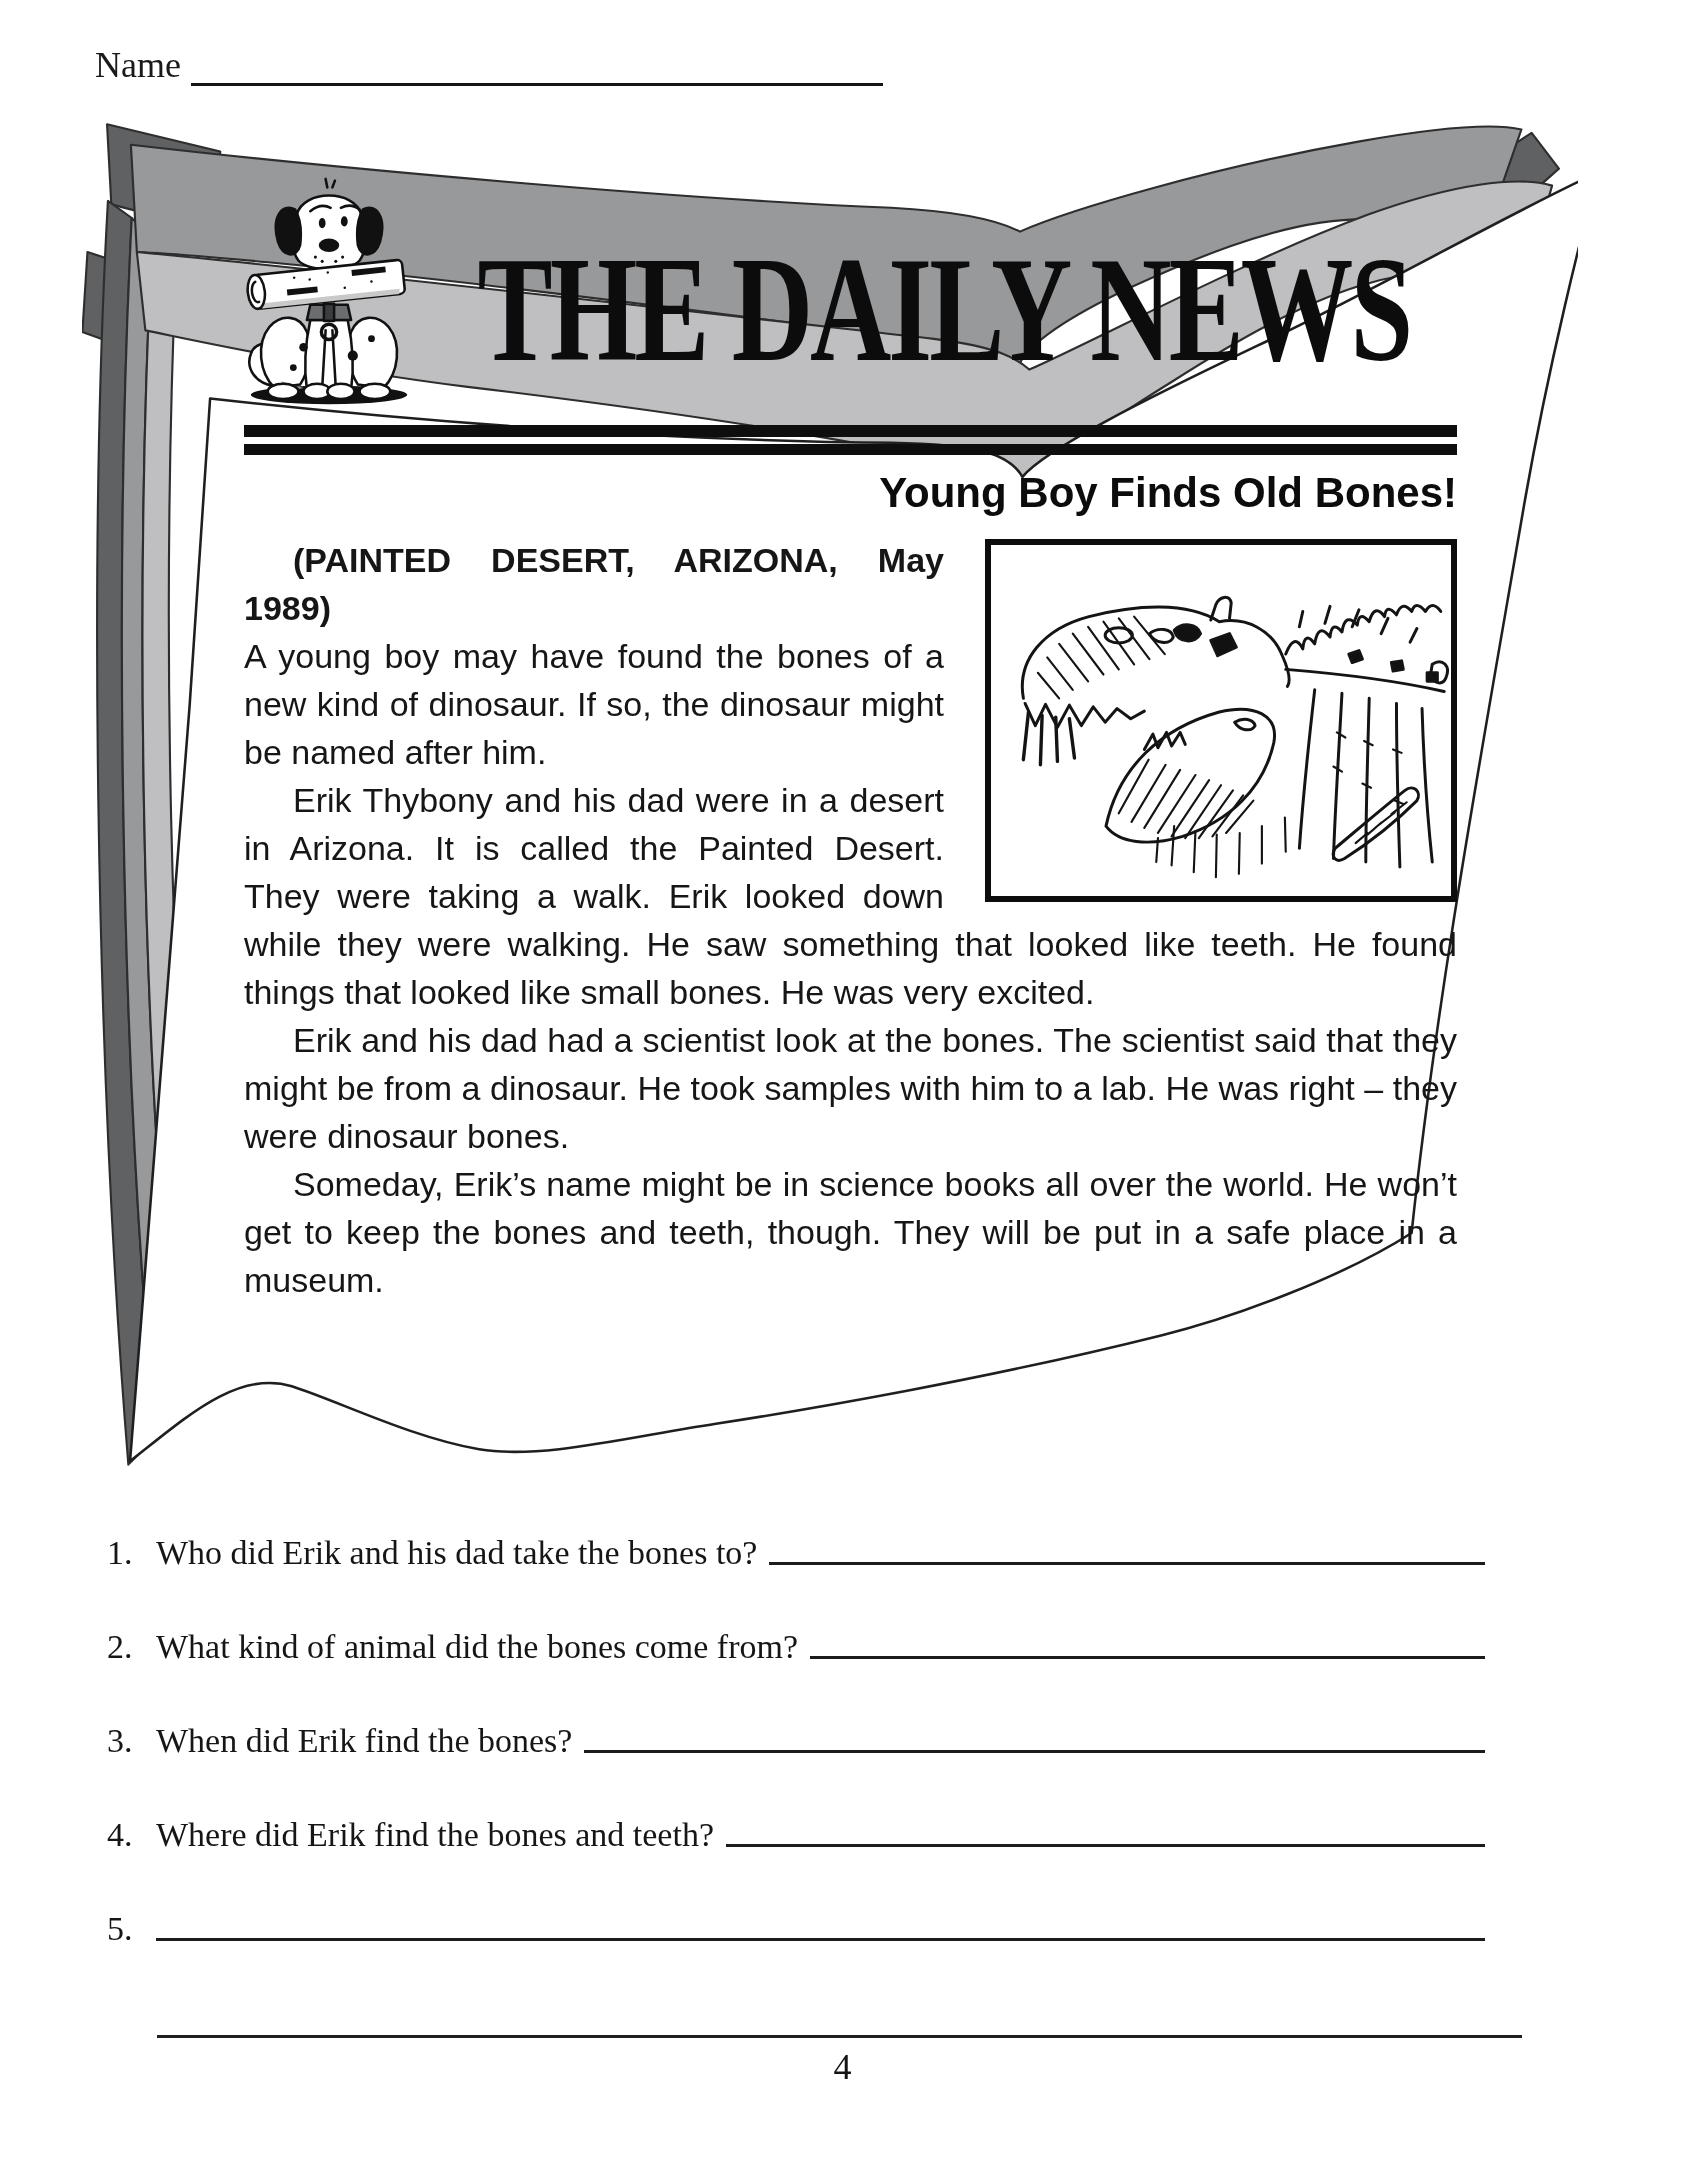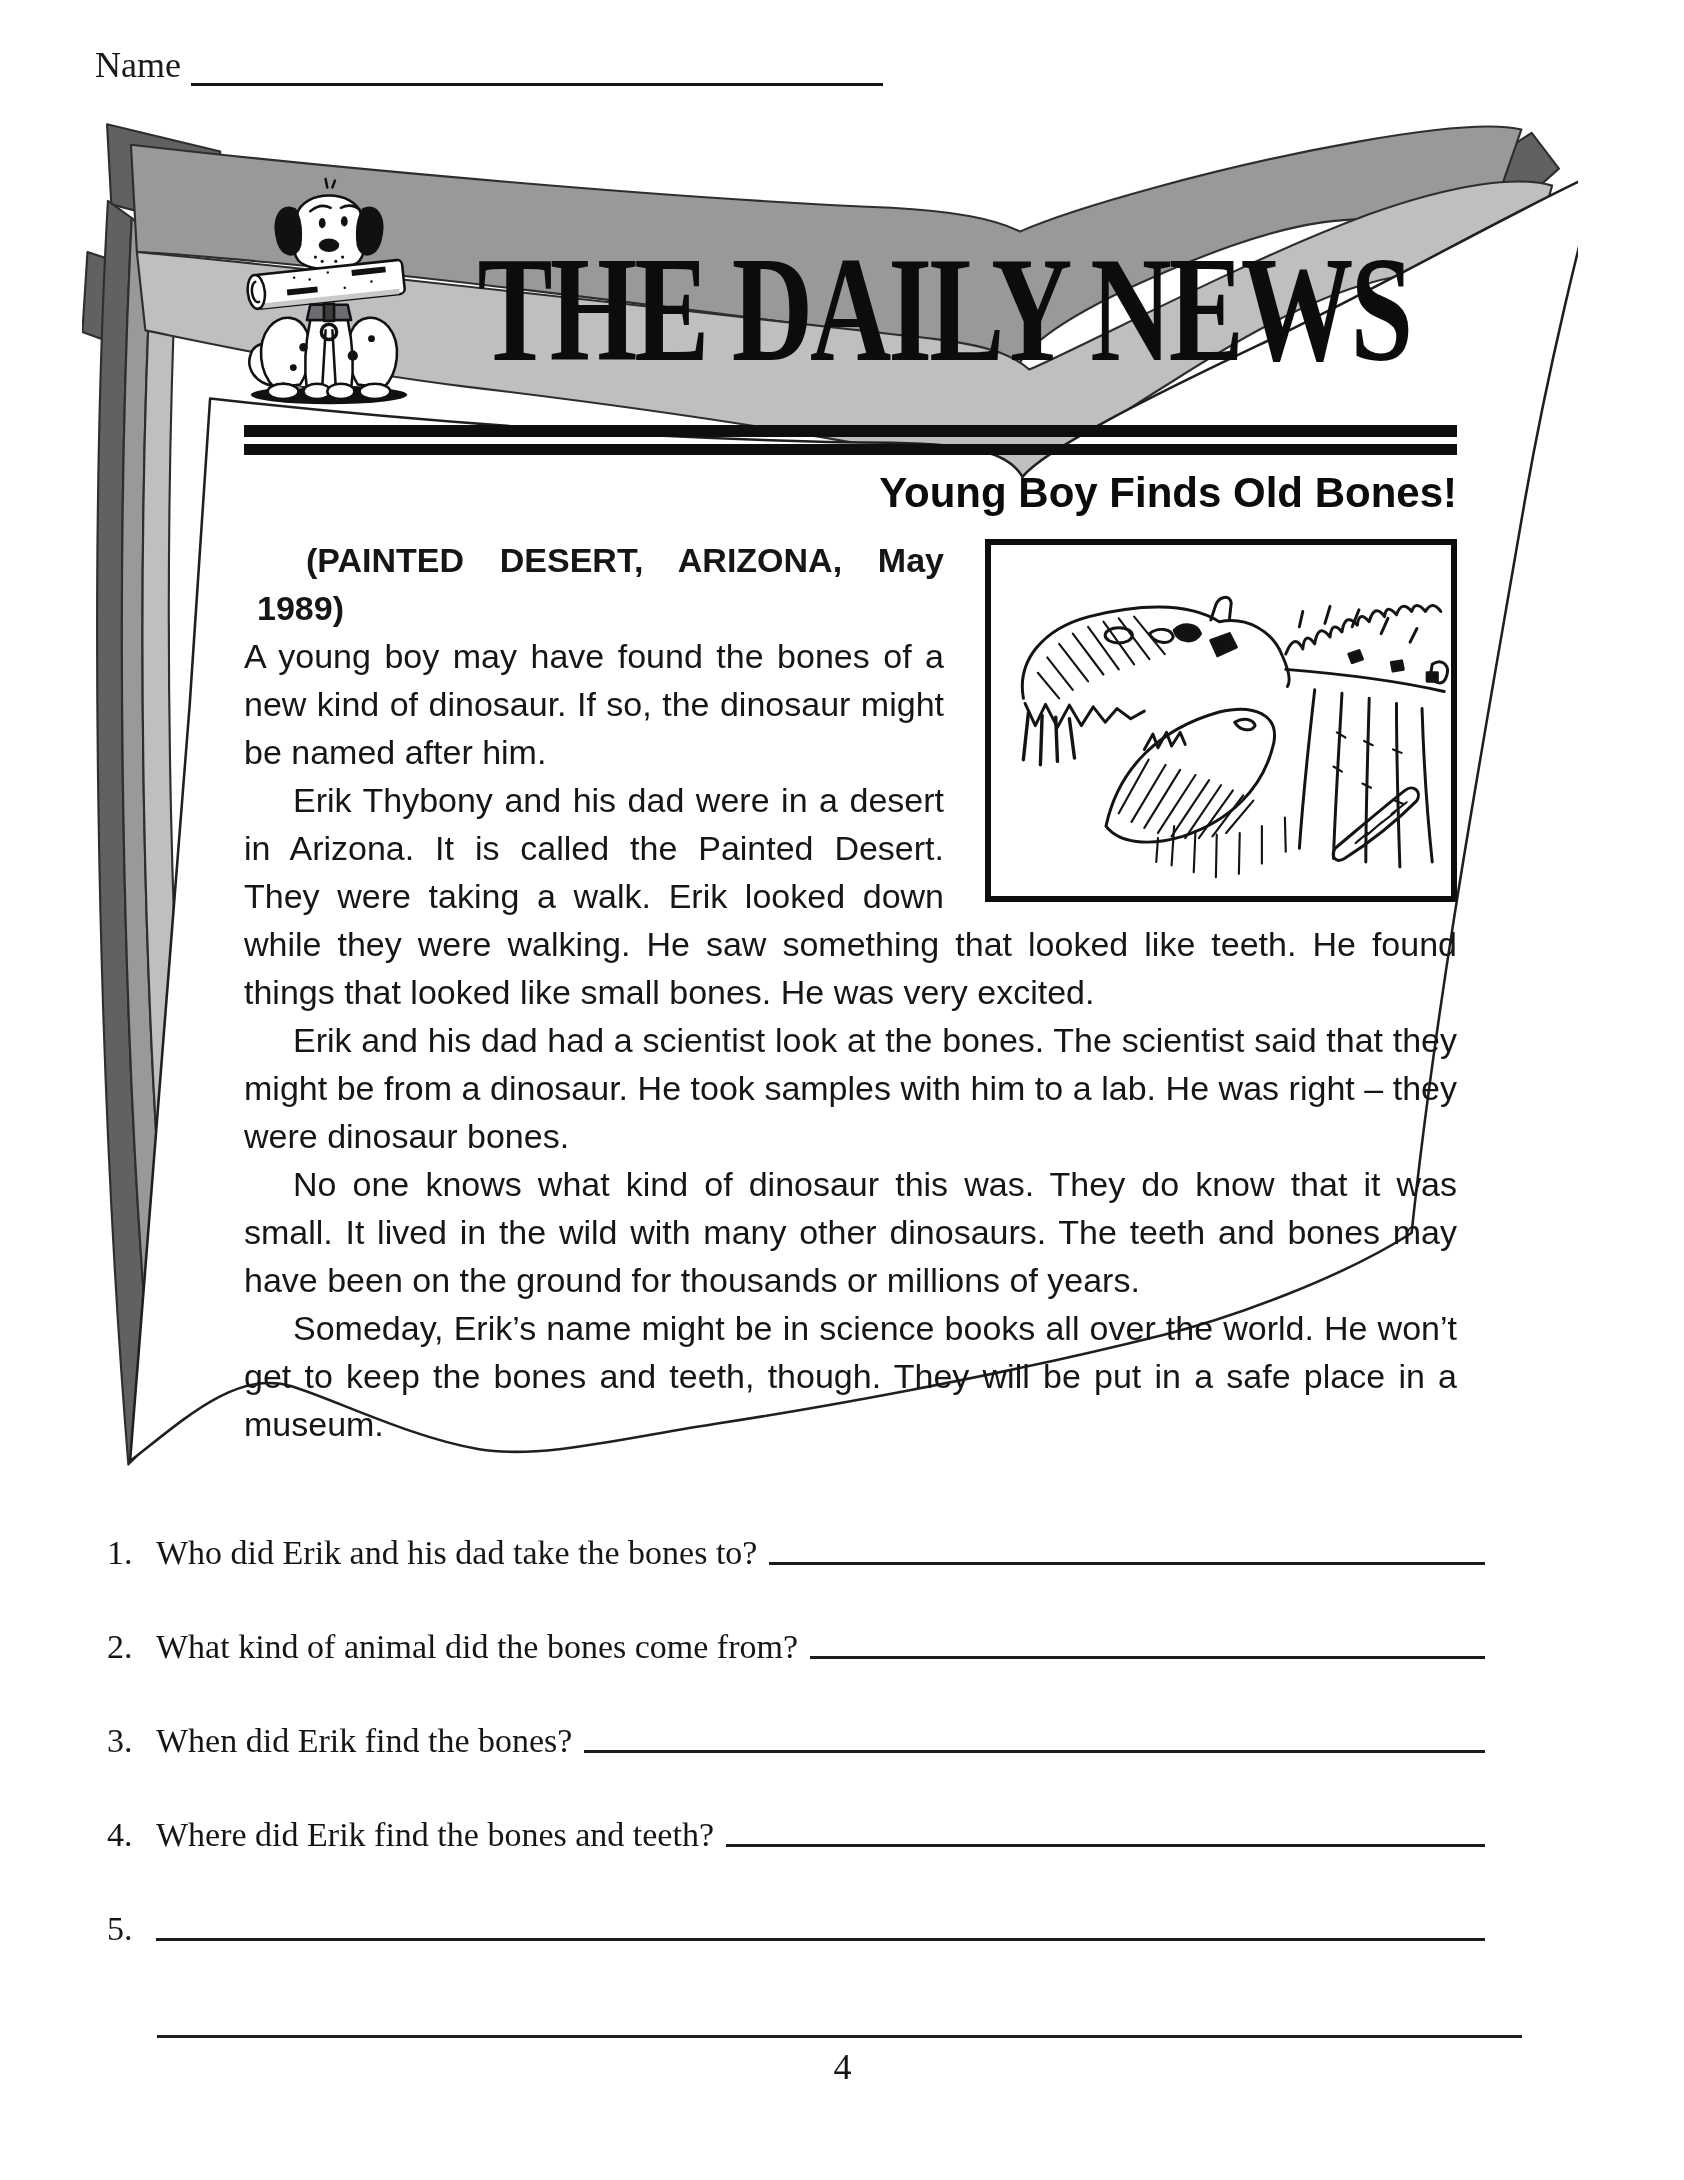--- a/index.html
+++ b/index.html
@@ -24,21 +24,21 @@
   .rule { height:12px; background:#0e0e0e; }
   .rule1 { margin-top:10.2px; }
   .rule2 { margin-top:6.8px; height:11px; }
   .credits { display:flex; justify-content:space-between; margin-top:7.7px;
              font-family:"Liberation Serif", serif; font-weight:bold; font-size:25.6px; line-height:31px; color:#0d0d0d; }
 
   .headline { font-weight:bold; font-size:42px; line-height:48px; text-align:right; margin:13.6px 0 0 0; color:#0c0c0c; }
 
   .article { margin-top:19px; font-size:34px; line-height:48px; text-align:justify; color:#161616; }
   .article p { margin:0; }
-  .dateline { display:block; font-weight:bold; text-indent:49px; text-align:justify; text-align-last:justify;margin-left:13px; }
+  .dateline { display:block; font-weight:bold; text-indent:49px; text-align:justify; text-align-last:justify; }
   .ind { text-indent:49px; }
   .photo { float:right; width:460px; height:351px; border:6px solid #0d0d0d; margin:3.4px 0 15.3px 41px; background:#fff; }
   .photo svg { width:100%; height:100%; display:block; }
 
   
   .questions { position:absolute; left:107px; top:1532px; width:1378px;
                font-family:"Liberation Serif", serif; font-size:34px; line-height:41px; color:#161616; }
   .q { display:flex; align-items:flex-end; margin-bottom:53px; }
   .qnum { width:49px; flex:none; }
   .qtext { flex:none; white-space:nowrap; padding-right:12px; }
@@ -189,21 +189,20 @@
               <path d="M488,302 L470,316 M474,314 L456,328 M458,326 L442,340 M442,338 L428,350" stroke-width="2.5"></path>
 
               <path d="M215,330 L212,376 M240,336 L238,384 M265,340 L264,390 M292,338 L291,386 M318,330 L318,374 M345,320 L346,360 M196,344 L194,372" stroke-width="2.5"></path>
             </g>
           </svg>
         </div>
 
         <p class="lead"><span class="dateline">(PAINTED DESERT, ARIZONA, May 1989)</span><span>A young boy may have found the bones of a new kind of dinosaur. If so, the dinosaur might be named after him.</span></p>
         <p class="ind">Erik Thybony and his dad were in a desert in Arizona. It is called the Painted Desert. They were taking a walk. Erik looked down while they were walking. He saw something that looked like teeth. He found things that looked like small bones. He was very excited.</p>
         <p class="ind">Erik and his dad had a scientist look at the bones. The scientist said that they might be from a dinosaur. He took samples with him to a lab. He was right – they were dinosaur bones.</p>
-        <p class="ind">No one knows what kind of dinosaur this was. They do know that it was small. It lived in the wild with many other dinosaurs. The teeth and bones may have been on the ground for thousands or millions of years.</p>
         <p class="ind">Someday, Erik’s name might be in science books all over the world. He won’t get to keep the bones and teeth, though. They will be put in a safe place in a museum.</p>
       </div>
 
     </div>
   </div>
 
   <div class="questions">
     <div class="q">
       <span class="qnum">1.</span>
       <span class="qtext"><b>Who</b> <span>did Erik and his dad take the bones to?</span></span>

